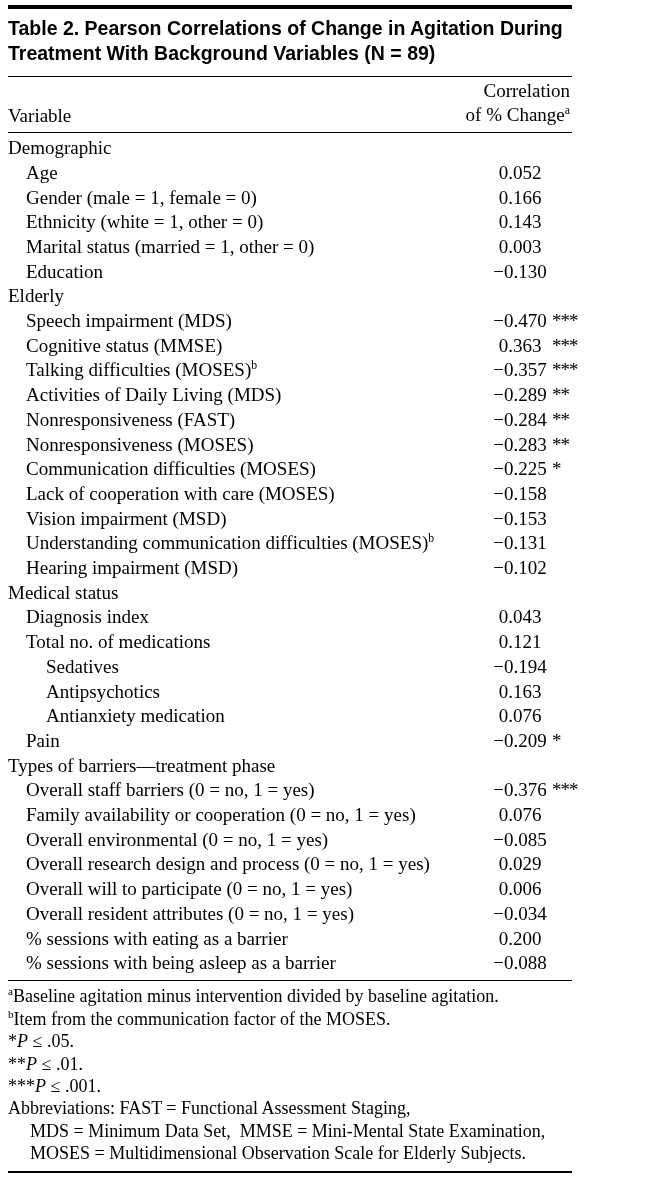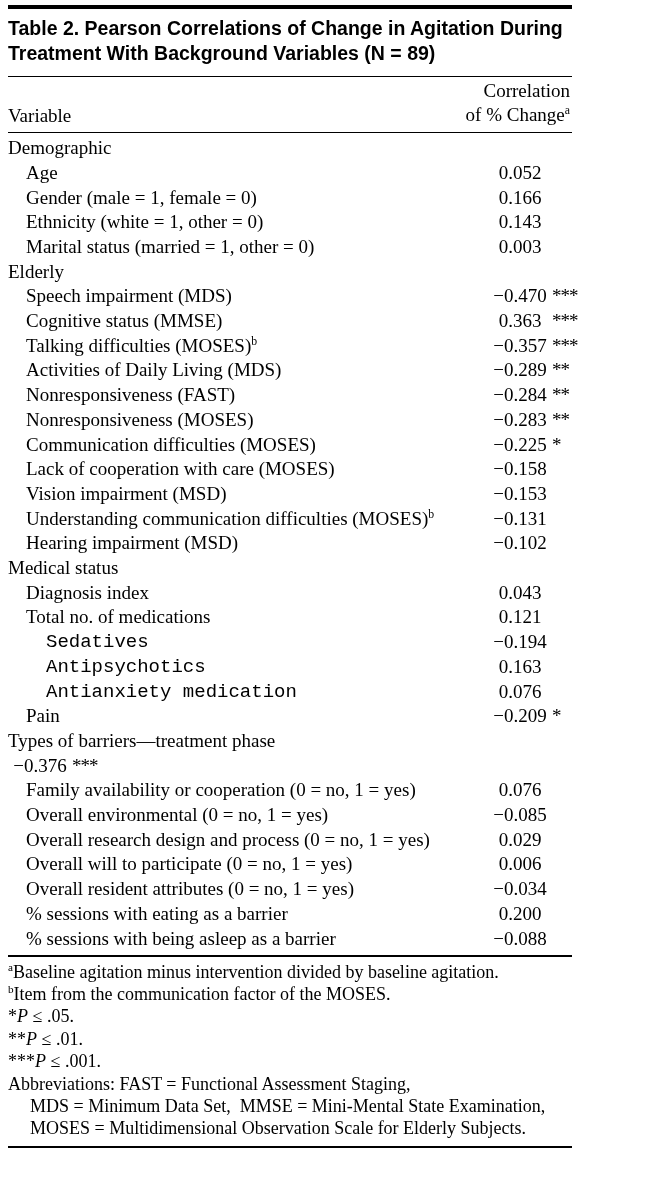--- a/index.html
+++ b/index.html
@@ -26,21 +26,21 @@
     padding: 2px 0 5px 0;
     font-size: 19px;
   }
   .colhead-right { text-align: right; line-height: 24px; padding-right: 2px; }
   sup { font-size: 0.62em; vertical-align: super; line-height: 0; }
   .table-body { padding: 3px 0 4px 0; }
   .section-header { font-size: 19px; line-height: 24.7px; }
   .row { display: flex; font-size: 19px; line-height: 24.7px; }
   .row-label { flex: 1 1 auto; }
   .indent-1 { padding-left: 18px; }
-  .indent-2 { padding-left: 38px; font-family: Liberation Mono, monospace; }
+  .indent-2 { padding-left: 38px; }
   .row-value { flex: 0 0 auto; display: flex; }
   .num { min-width: 64px; text-align: center; }
   .stars { width: 20px; text-align: left; letter-spacing: -1px; }
   .footnotes { padding: 4px 0 6px 0; }
   .fn-line { font-size: 18px; line-height: 22.4px; white-space: pre-wrap; }
   .fn-indent { padding-left: 22px; }
   i { font-style: italic; }
 </style>
 </head>
 <body>
@@ -86,20 +86,27 @@
           <span class="stars"></span>
         </div>
       </div>
       <div class="row">
         <div class="row-label indent-1">Marital status (married = 1, other = 0)</div>
         <div class="row-value">
           <span class="num">0.003</span>
           <span class="stars"></span>
         </div>
       </div>
+      <div class="row">
+        <div class="row-label indent-1">Education</div>
+        <div class="row-value">
+          <span class="num">−0.130</span>
+          <span class="stars"></span>
+        </div>
+      </div>
       <div class="section-header">Elderly</div>
       <div class="row">
         <div class="row-label indent-1">Speech impairment (MDS)</div>
         <div class="row-value">
           <span class="num">−0.470</span>
           <span class="stars">***</span>
         </div>
       </div>
       <div class="row">
         <div class="row-label indent-1">Cognitive status (MMSE)</div>
@@ -209,20 +216,21 @@
       </div>
       <div class="row">
         <div class="row-label indent-1">Pain</div>
         <div class="row-value">
           <span class="num">−0.209</span>
           <span class="stars">*</span>
         </div>
       </div>
       <div class="section-header">Types of barriers—treatment phase</div>
       <div class="row">
+        <div class="row-label indent-1">Overall staff barriers (0 = no, 1 = yes)</div>
         <div class="row-value">
           <span class="num">−0.376</span>
           <span class="stars">***</span>
         </div>
       </div>
       <div class="row">
         <div class="row-label indent-1">Family availability or cooperation (0 = no, 1 = yes)</div>
         <div class="row-value">
           <span class="num">0.076</span>
           <span class="stars"></span>

